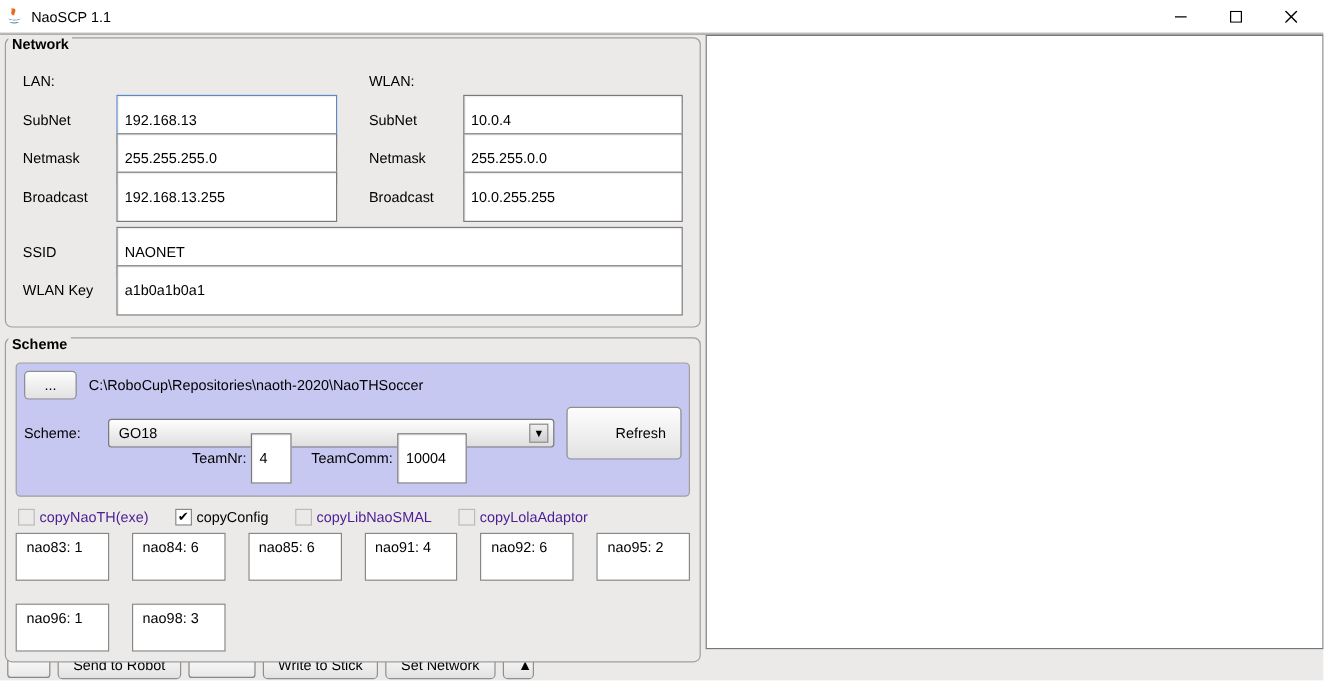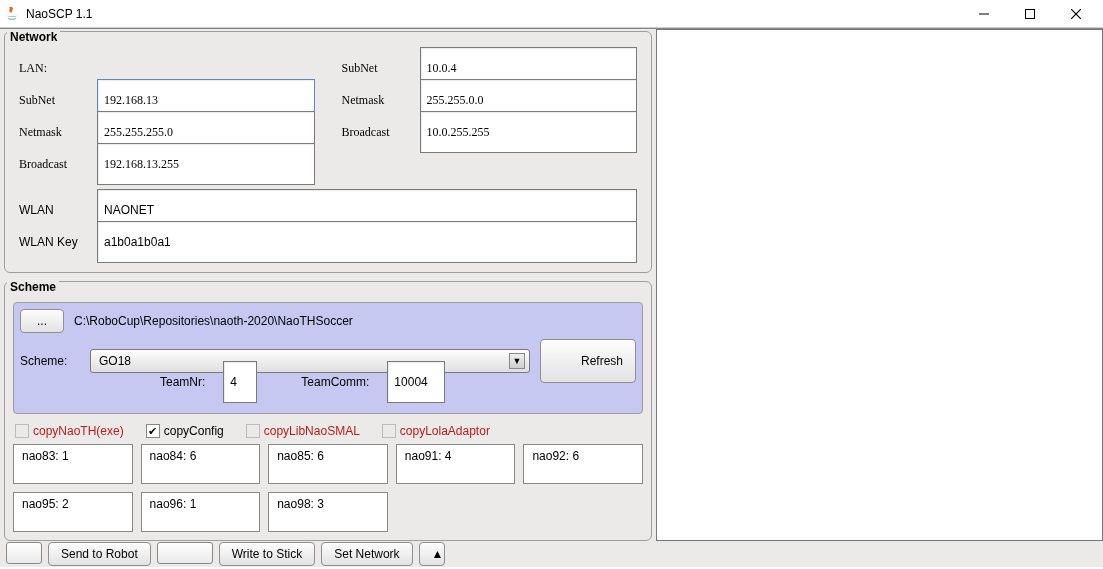--- a/index.html
+++ b/index.html
@@ -34,21 +34,21 @@
     width: 46px; height: 28px;
     display: flex; align-items: center; justify-content: center;
     font-family: "Segoe UI Symbol", sans-serif;
   }
   .content {
     display: flex;
     height: 513px;
     border-top: 1px solid #888;
   }
   .left-pane {
-    width: 656px;
+    width: 588px;
     background: #eceae8;
     display: flex;
     flex-direction: column;
     padding: 0px 2px 0 2px;
   }
   .right-pane {
     flex: 1;
     background: #ffffff;
     border: 1px solid #777;
     margin: 0;
@@ -66,21 +66,20 @@
     top: -2px;
     left: 2px;
     background: #eceae8;
     padding: 0 3px;
     font-weight: bold;
   }
   .network-body { padding: 10px 6px 4px 6px; }
   .cols {
     display: flex;
     gap: 27px;
-    font-family: Liberation Serif, serif;
   }
   .col { flex: 1; }
   .row {
     display: flex;
     align-items: center;
     margin: 4px 0;
     height: 28px;
   }
   .lbl {
     width: 78px;
@@ -135,49 +134,50 @@
     padding:0 4px 0 8px;
     text-align:right;
   }
   .combo .arrow {
     width:16px;height:16px;
     background:linear-gradient(#efefef,#cfcfcf);
     border:1px solid #888;
     display:flex;align-items:center;justify-content:center;
     font-size:9px;
   }
-  .team-row { display:flex; align-items:center; gap:18px; margin-top:6px; justify-content:flex-start; padding-left:140px;}
+  .team-row { display:flex; align-items:center; gap:4px; margin-top:6px; justify-content:flex-start; padding-left:140px;}
   .checks { display:flex; gap:22px; margin:10px 2px 6px 2px; align-items:center; }
-  .chk { display:flex; align-items:center; gap:4px; color:#b91c1c; }
+  .chk { display:flex; align-items:center; gap:4px; color:#4c1d95; }
   .chk.enabled { color:#000; }
   .chkbox {
     width:14px;height:14px;
     border:1px solid #888;
     background:#fff;
     display:inline-flex;align-items:center;justify-content:center;
     font-size:11px;line-height:1;
   }
   .chk.disabled .chkbox { background:#eceae8; border-color:#bbb; }
   .robot-grid {
     display:grid;
-    grid-template-columns: repeat(5, 1fr);
-    gap:8px;
+    grid-template-columns: repeat(6, 1fr);
+    gap:19px;
     margin-top:4px;
   }
   .robot-cell {
     border:1px solid #888;
     background:#ffffff;
     height:40px;
     padding:4px 8px;
     display:flex;
     align-items:flex-start;
   }
   .bottombar {
     height: 26px;
     display:flex;
+    align-items:center;
     gap:6px;
     padding:1px 6px;
     background:#eceae8;
   }
   .slot {
     width:98px;height:22px;
     border:1px solid #888;
     background:linear-gradient(#fff,#e9e9e9);
     border-radius:3px;
   }
@@ -235,36 +235,39 @@
               <span class="lbl">Netmask</span>
               <input class="txt" value="255.255.255.0" style="">
             </div>
             <div class="row">
               <span class="lbl">Broadcast</span>
               <input class="txt" value="192.168.13.255" style="">
             </div>
           </div>
           <div class="col">
             <div class="row">
+                <span class="lbl">WLAN:</span>
+              </div>
+            <div class="row">
               <span class="lbl">SubNet</span>
               <input class="txt" value="10.0.4" style="">
             </div>
             <div class="row">
               <span class="lbl">Netmask</span>
               <input class="txt" value="255.255.0.0" style="">
             </div>
             <div class="row">
               <span class="lbl">Broadcast</span>
               <input class="txt" value="10.0.255.255" style="">
             </div>
           </div>
         </div>
         <div style="height:10px"></div>
         <div class="fullrow">
-          <span class="lbl">WLAN</span>
+          <span class="lbl">SSID</span>
           <input class="txt" value="NAONET" style="">
         </div>
         <div class="fullrow">
           <span class="lbl">WLAN Key</span>
           <input class="txt" value="a1b0a1b0a1" style="">
         </div>
       </div>
     </div>
 
     <div class="group" style="flex:1">

